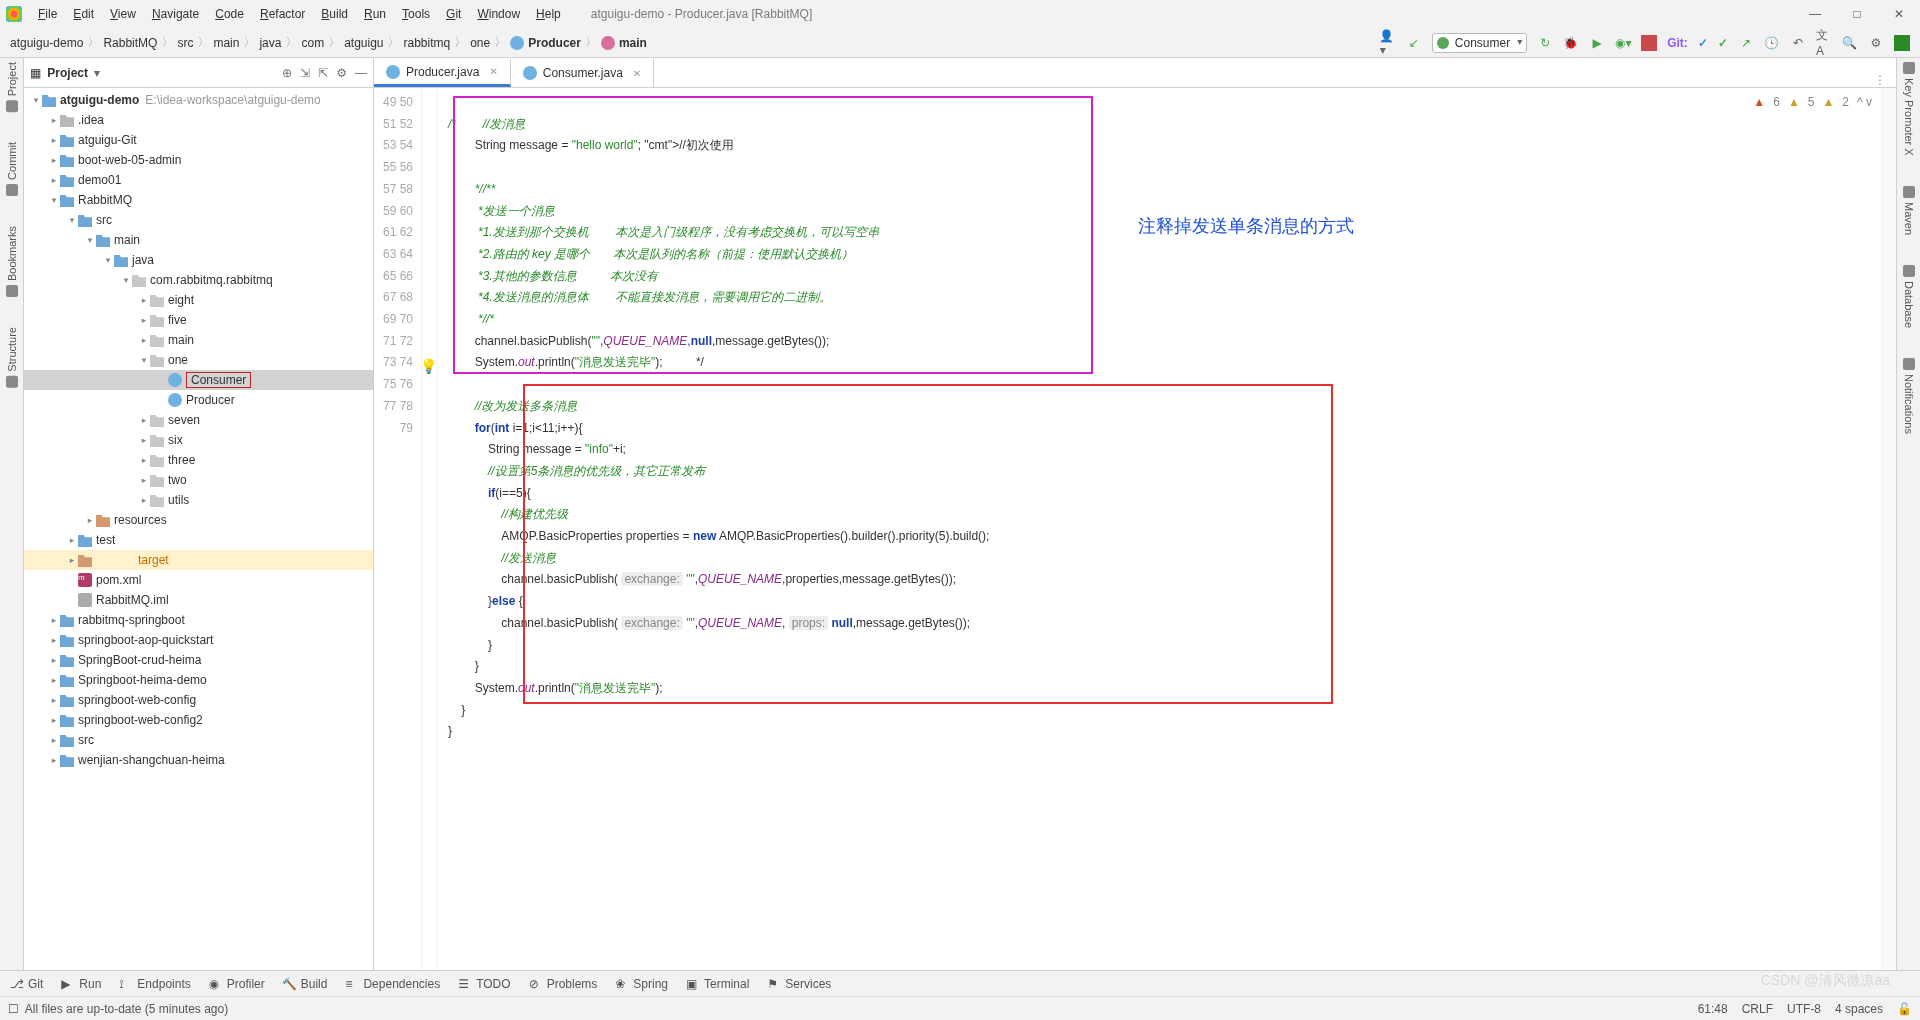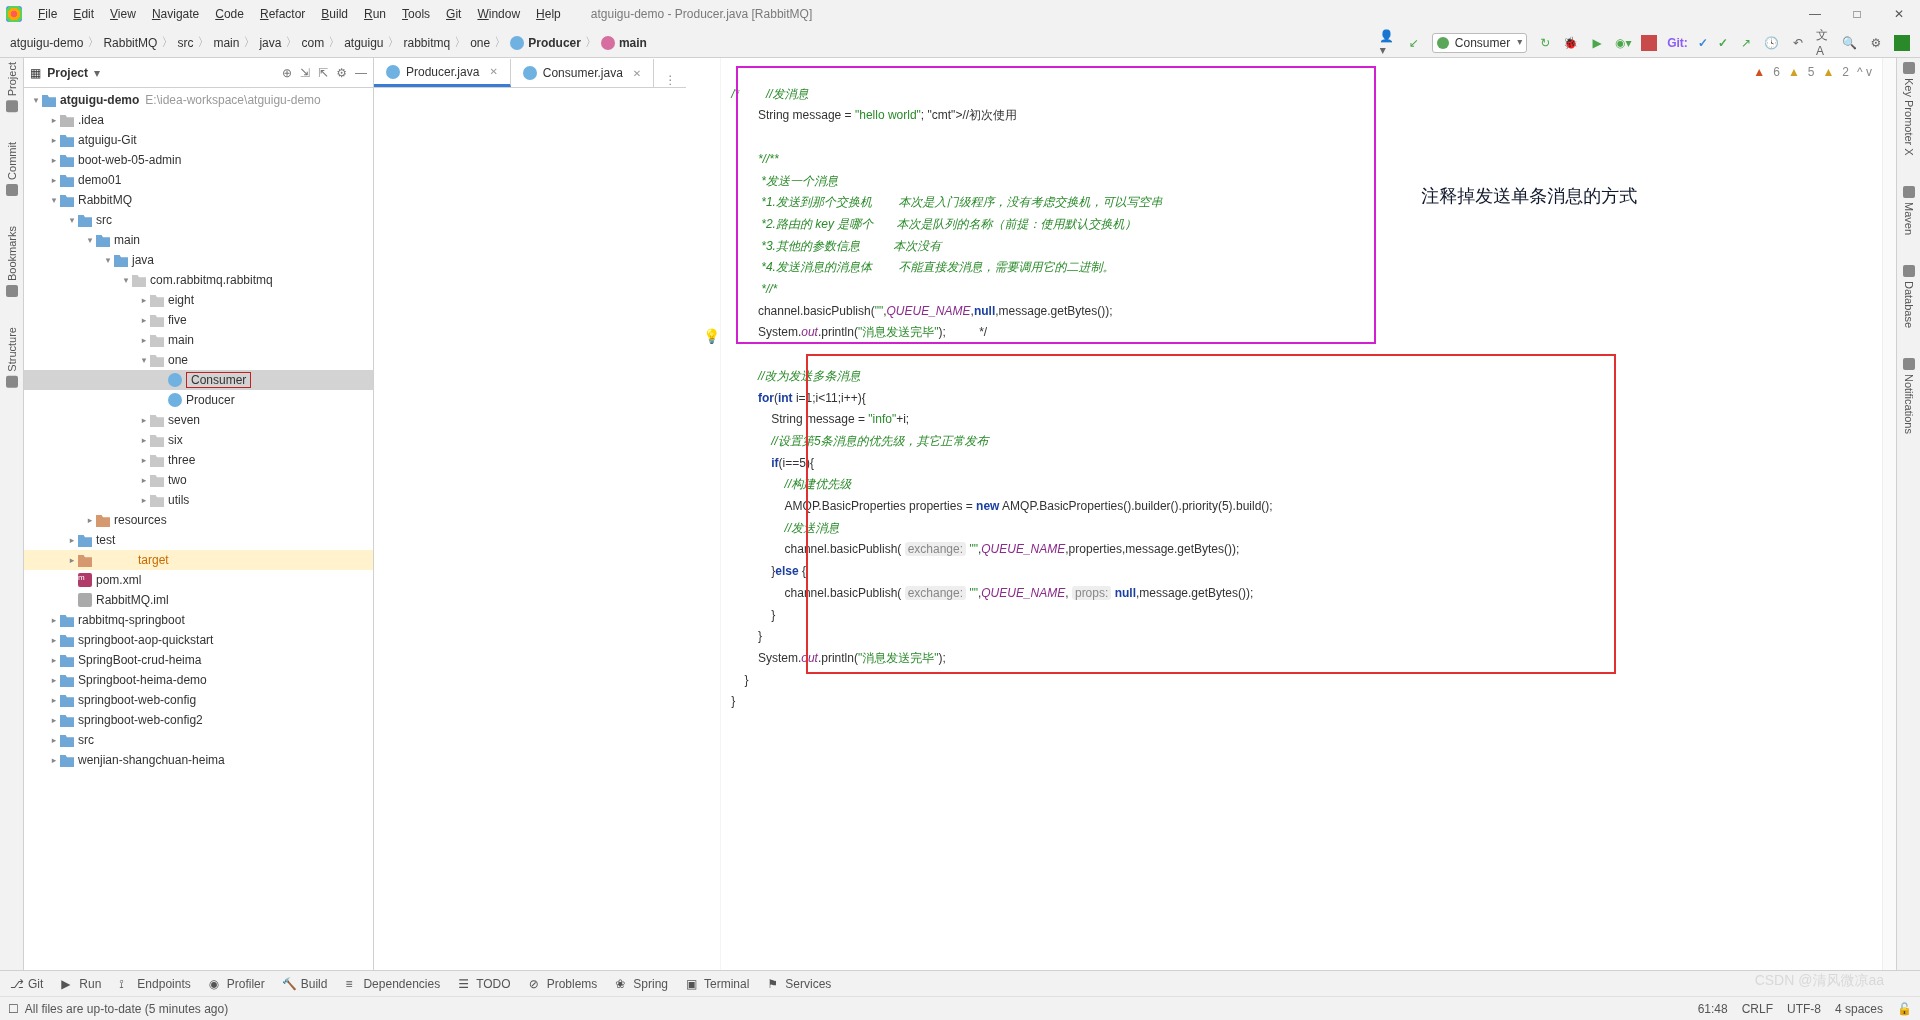--- a/index.html
+++ b/index.html
@@ -50,55 +50,55 @@
 .fi.modo { background:#d6986f; clip-path:polygon(0 15%,40% 15%,50% 30%,100% 30%,100% 100%,0 100%); }
 .fi.cls { background:#6fb1e0; border-radius:50%; }
 .fi.file { background:#aaa; border-radius:2px; }
 .fi.pom { background:#b03a6a; border-radius:2px; color:#fff; font-size:8px; display:flex; align-items:center; justify-content:center; }
 .tree .row.sel { background:#d3d3d3; }
 .tree .row.selbox .name { border:1.5px solid #c02020; padding:0 4px; }
 .tree .row .name.orange { color:#c86a00;margin-left:42px; }
 .tree .row .hint { color:#999; margin-left:6px; }
 .tree .row.tgt { background:#fff2cc; }
 
-.editor { flex:1; display:flex; flex-direction:row; background:#fff;gap:19px; }
+.editor { flex:1; display:flex; flex-direction:column; background:#fff; }
 .tabs { height:30px; border-bottom:1px solid #d0d0d0; display:flex; align-items:flex-end; }
 .tab { height:28px; padding:0 12px; display:flex; align-items:center; gap:6px; border-right:1px solid #d0d0d0; position:relative; }
 .tab .cicon { width:14px; height:14px; background:#6fb1e0; border-radius:50%; }
 .tab .x { color:#999; font-size:10px; margin-left:4px; }
 .tab.active { border-bottom:3px solid #3a7bd5; background:#fff; }
 .tabs .menu { margin-left:auto; padding:0 10px; color:#888; }
 
 .code { flex:1; display:flex; font-family:"Consolas","Courier New",monospace; font-size:14px; position:relative; overflow:hidden; }
 .gutter { width:48px; text-align:right; color:#aaa; padding:4px 8px 0 0; background:#fff; border-right:1px solid #eee; line-height:21.7px; }
 .foldcol { width:16px; background:#fff; border-right:1px solid #f4f4f4; position:relative; }
 .codetext { flex:1; padding:4px 0 0 10px; line-height:21.7px; white-space:pre; position:relative; }
 .codetext .cmt2 { color:#2a8a2a; font-style:italic; }
 .codetext .str { color:#2a8a2a; }
 .codetext .kw { color:#1a3fa0; font-weight:bold; }
 .codetext .field { color:#8a2a8a; font-style:italic; }
 .codetext .hint { background:#eee; color:#888; padding:0 3px; border-radius:3px; font-style:normal; }
 .ann-box1 { position:absolute; border:2.5px solid #d020d0; left:15px; top:8px; width:640px; height:278px; pointer-events:none; }
-.ann-text1 { position:absolute; left:700px; top:128px; color:#0f172a; font-size:18px; font-family:"Microsoft YaHei",sans-serif; }
+.ann-text1 { position:absolute; left:700px; top:128px; color:#1d4ed8; font-size:18px; font-family:"Microsoft YaHei",sans-serif; }
 .ann-box2 { position:absolute; border:2px solid #e03030; left:85px; top:296px; width:810px; height:320px; pointer-events:none; }
 .ann-text2 { position:absolute; left:395px; top:360px; color:#d03a3a; font-size:18px; font-family:"Microsoft YaHei",sans-serif; }
 .insp { position:absolute; right:10px; top:4px; display:flex; gap:8px; font-size:12px; color:#888; align-items:center;}
 .insp .w { color:#d0a020; }
 .insp .e { color:#d05020; }
 .minimap { width:14px; background:#fafafa; border-left:1px solid #eee; }
 .bulb { position:absolute; left:-18px; top:268px; color:#d4a017; font-size:14px; }
 
 .bottombar { height:26px; background:#f2f2f2; border-top:1px solid #d0d0d0; display:flex; align-items:center; padding:0 10px; gap:18px; }
 .bottombar .bi { display:flex; align-items:center; gap:5px; color:#555; }
 .bottombar .bi .ic { width:13px; height:13px; display:inline-block; }
 .status { height:24px; background:#f2f2f2; border-top:1px solid #e0e0e0; display:flex; align-items:center; padding:0 8px; font-size:11px; color:#555; }
 .status .msg { margin-left:6px; }
 .status .right { margin-left:auto; display:flex; gap:14px; align-items:center; }
 .status .lock { color:#888; }
-.wm { position:absolute; right:36px; bottom:30px; color:#c8c8c8; font-size:14px; opacity:.6; }
+.wm { position:absolute; right:30px; bottom:30px; color:#c8c8c8; font-size:14px; opacity:.6; }
 </style>
 </head>
 <body>
 
 <div class="menubar">
   <div class="logo"></div>
   <div id="menus" style="display: flex;">
       <span class="mi"><u>F</u>ile</span>
       <span class="mi"><u>E</u>dit</span>
       <span class="mi"><u>V</u>iew</span>
@@ -372,20 +372,52 @@
           <span class="x">✕</span>
         </div>
         <div class="tab">
           <span class="cicon"></span>
           <span>Consumer.java</span>
           <span class="x">✕</span>
         </div>
         <div class="menu">⋮</div>
       </div>
     <div class="code">
+      <div class="gutter" id="gutter">49
+50
+51
+52
+53
+54
+55
+56
+57
+58
+59
+60
+61
+62
+63
+64
+65
+66
+67
+68
+69
+70
+71
+72
+73
+74
+75
+76
+77
+78
+79
+</div>
       <div class="foldcol"></div>
       <div class="codetext" id="codetext"><div>
 <span class="cmt2">/*        //发消息</span>
         String message = <span class="str">"hello world"</span>; <span class="&lt;span">"cmt"</span>&gt;//初次使用
 
 <span class="cmt2">        *//**</span>
 <span class="cmt2">         *发送一个消息</span>
 <span class="cmt2">         *1.发送到那个交换机        本次是入门级程序，没有考虑交换机，可以写空串</span>
 <span class="cmt2">         *2.路由的 key 是哪个       本次是队列的名称（前提：使用默认交换机）</span>
 <span class="cmt2">         *3.其他的参数信息          本次没有</span>

